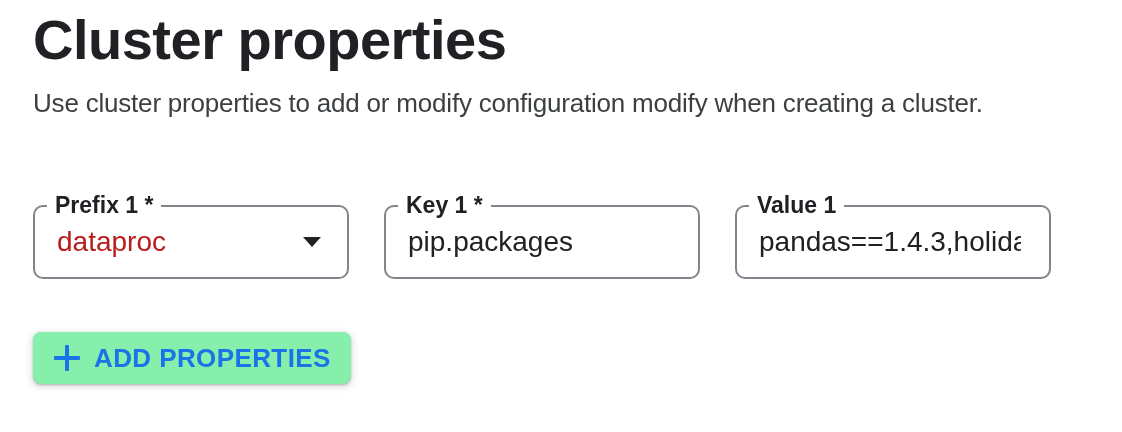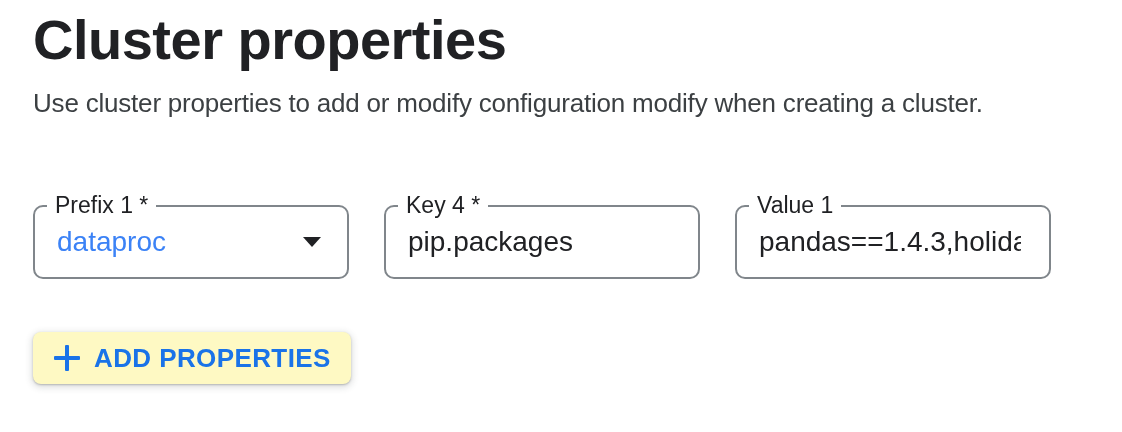--- a/index.html
+++ b/index.html
@@ -47,28 +47,28 @@
     padding: 0 14px 0 22px;
   }
   .flabel {
     position: absolute;
     top: -16px;
     left: 12px;
     padding: 0 8px;
     background: #ffffff;
     font-size: 23px;
     line-height: 28px;
-    font-weight: 400;
+    font-weight: 700;
     color: #202124;
     white-space: nowrap;
   }
   .select-value {
     flex: 1;
     font-size: 28px;
-    color: #3b82f6;
+    color: #b91c1c;
     white-space: nowrap;
     overflow: hidden;
   }
   .caret {
     width: 0; height: 0;
     border-left: 9px solid transparent;
     border-right: 9px solid transparent;
     border-top: 10px solid #202124;
     margin-right: 12px;
     flex: 0 0 auto;
@@ -87,21 +87,21 @@
     color: #202124;
   }
   input.finput--clip { padding-right: 14px; }
 
   button.add-btn {
     display: inline-flex;
     align-items: center;
     margin: 53px 0 0 0;
     height: 52px;
     padding: 0 20px 0 20px;
-    background: #fef9c3;
+    background: #86efac;
     border: 0;
     border-radius: 8px;
     box-shadow: 0 1px 2px rgba(60,64,67,.30), 0 2px 6px 2px rgba(60,64,67,.15);
     color: #1a73e8;
     cursor: pointer;
     font-family: "Liberation Sans", sans-serif;
   }
   .plus {
     position: relative;
     width: 28px;
@@ -143,21 +143,21 @@
 
   <div class="fields">
 
     <div class="field select" role="button">
       <span class="flabel">Prefix 1 *</span>
       <span class="select-value">dataproc</span>
       <span class="caret"></span>
     </div>
 
     <div class="field">
-      <span class="flabel">Key 4 *</span>
+      <span class="flabel">Key 1 *</span>
       <input class="finput" type="text" value="pip.packages" style="">
     </div>
 
     <div class="field">
       <span class="flabel">Value 1</span>
       <input class="finput finput--clip" type="text" value="pandas==1.4.3,holiday" style="">
     </div>
 
   </div>
 

